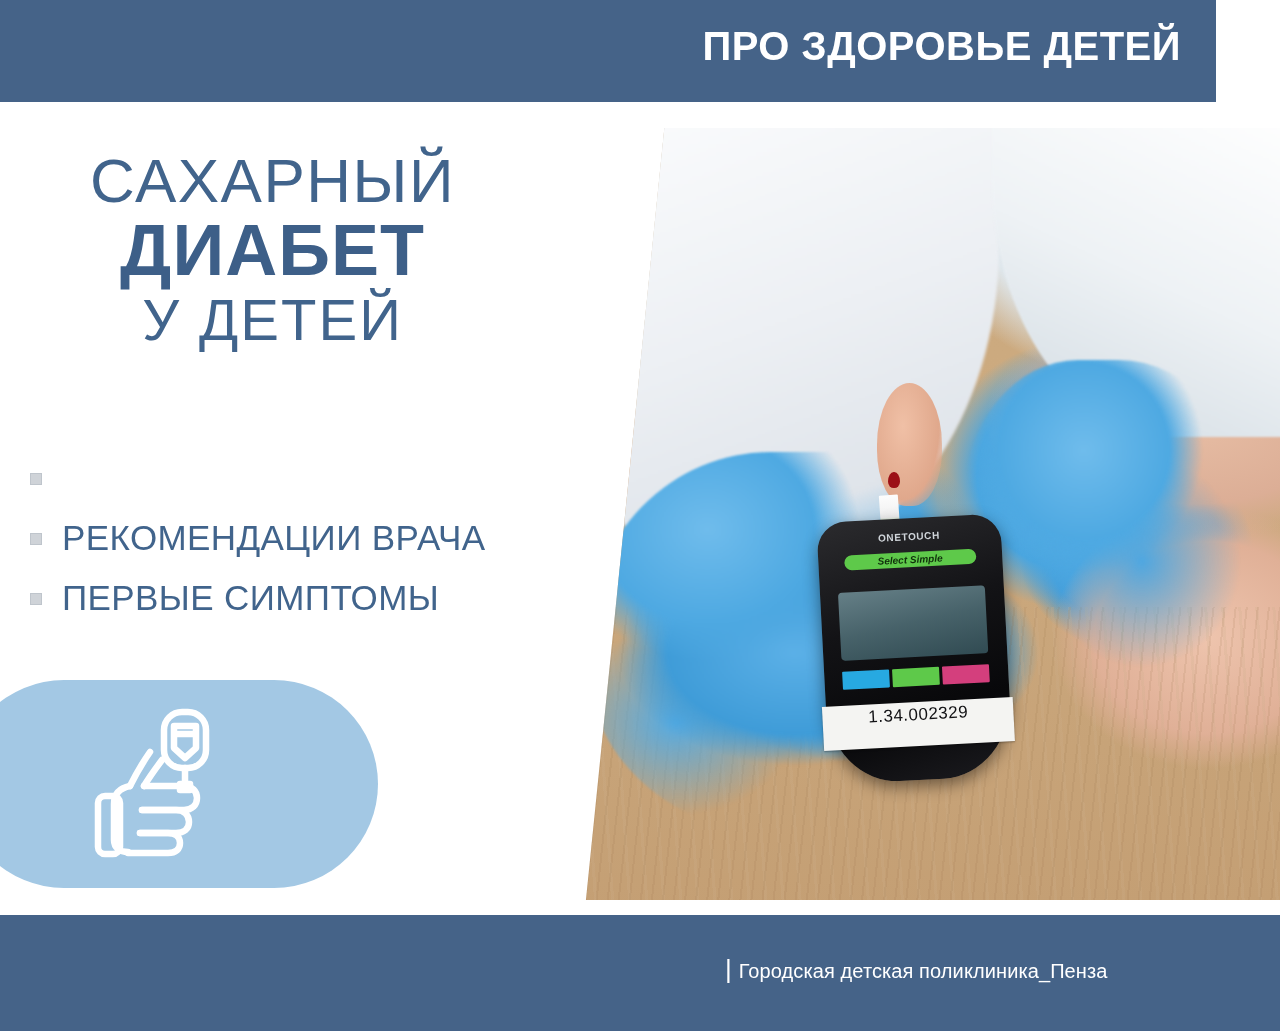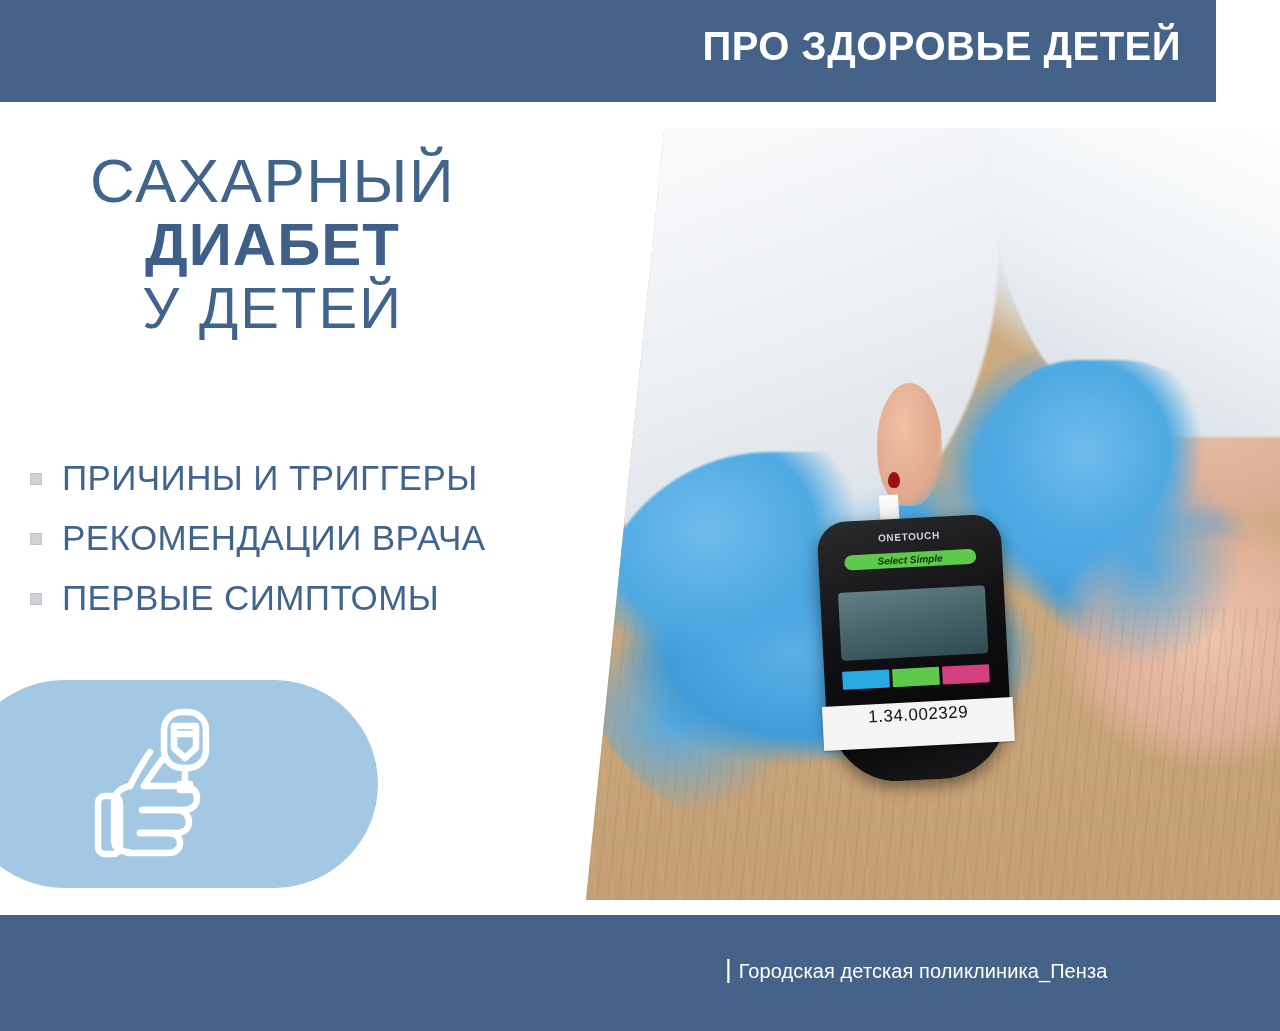--- a/index.html
+++ b/index.html
@@ -89,21 +89,21 @@
   }
   .headline-l1 {
     font-size: 62px;
     font-weight: 400;
     letter-spacing: 1.5px;
     line-height: 1.0;
     color: #41648c;
     display: block;
   }
   .headline-l2 {
-    font-size: 60px;
+    font-size: 72px;
     font-weight: 700;
     letter-spacing: 1px;
     line-height: 1.02;
     color: #3d5f88;
     display: block;
     margin-top: 2px;
   }
   .headline-l3 {
     font-size: 58px;
     font-weight: 400;
@@ -385,21 +385,20 @@
 
     <div class="headline">
       <span class="headline-l1">САХАРНЫЙ</span>
       <span class="headline-l2">ДИАБЕТ</span>
       <span class="headline-l3">У ДЕТЕЙ</span>
     </div>
 
     <div class="bullets">
       <div class="bullet-row">
         <span class="bullet-marker"></span>
-        <span class="bullet-text">ПРИЧИНЫ И ТРИГГЕРЫ</span>
       </div>
       <div class="bullet-row">
         <span class="bullet-marker"></span>
         <span class="bullet-text">РЕКОМЕНДАЦИИ ВРАЧА</span>
       </div>
       <div class="bullet-row">
         <span class="bullet-marker"></span>
         <span class="bullet-text">ПЕРВЫЕ СИМПТОМЫ</span>
       </div>
     </div>

